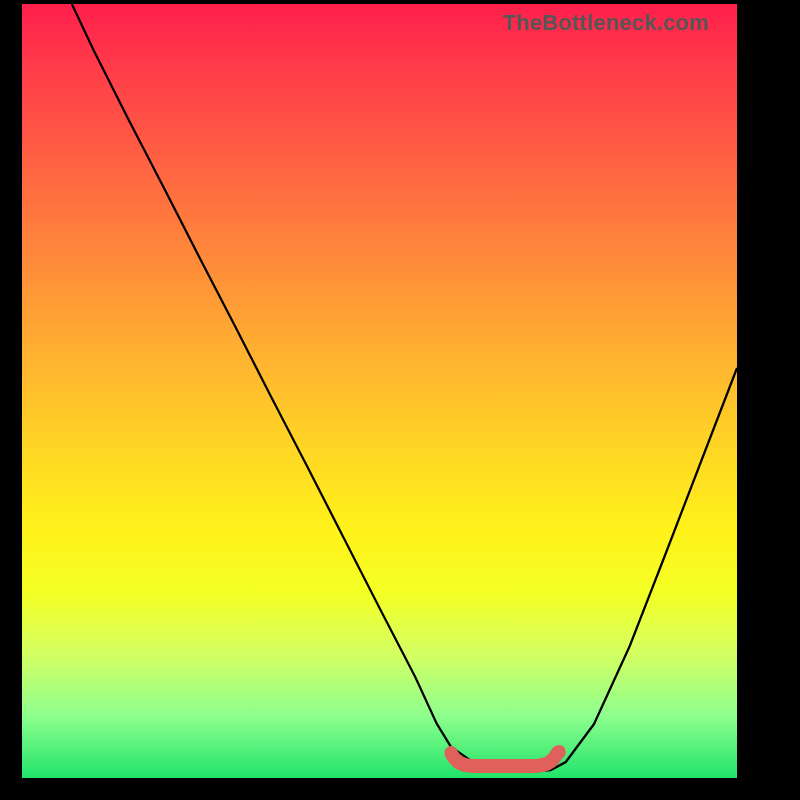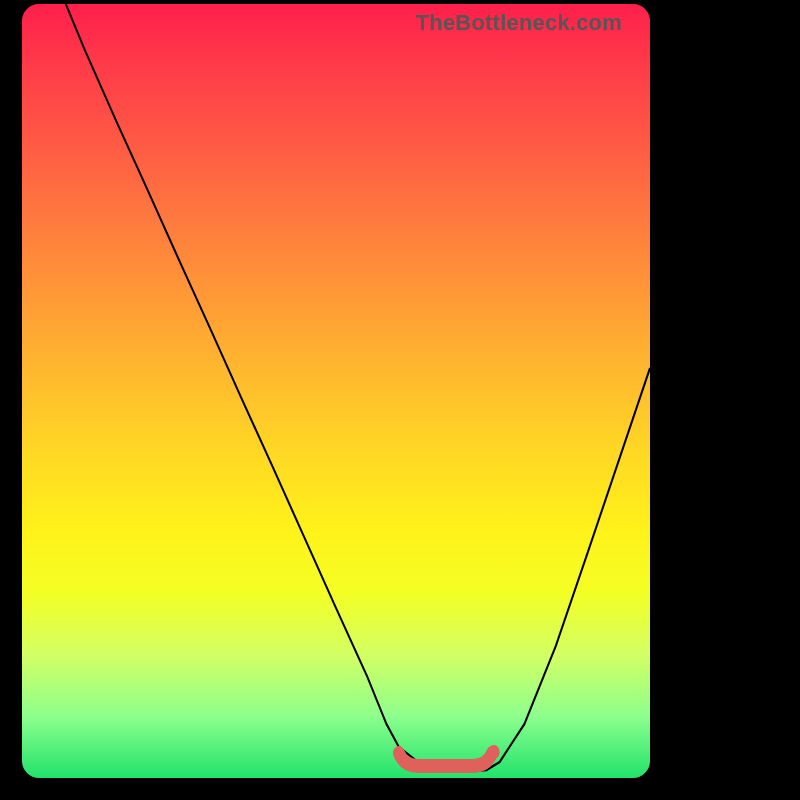--- a/index.html
+++ b/index.html
@@ -3,36 +3,35 @@
 <meta charset="utf-8">
 <style>
 * { margin: 0; padding: 0; box-sizing: border-box; }
 html, body { width: 800px; height: 800px; overflow: hidden; background: #000; }
 .frame {
   width: 800px; height: 800px; background: #000; position: relative;
 }
 .plot {
   position: absolute;
   left: 22px; top: 4px;
-  width: 628px; height: 774px;
+  width: 715px; height: 774px;
   background: linear-gradient(to bottom,
     #ff1f4c 0%,
     #ff3b49 8%,
     #ff5a44 18%,
     #ff7a3e 28%,
     #ff9a36 38%,
     #ffba2e 48%,
     #ffd824 58%,
     #fff21a 68%,
     #f4ff24 76%,
     #d3ff63 84%,
     #8dff8d 92%,
     #21e36b 100%
   );
-  border-radius: 17px;
 }
 .watermark {
   position: absolute;
   top: 6px; right: 28px;
   font: 600 22px Arial, sans-serif;
   color: #565656;
   letter-spacing: 0.2px;
 }
 svg.curve { position:absolute; left:0; top:0; width:100%; height:100%; }
 </style>

